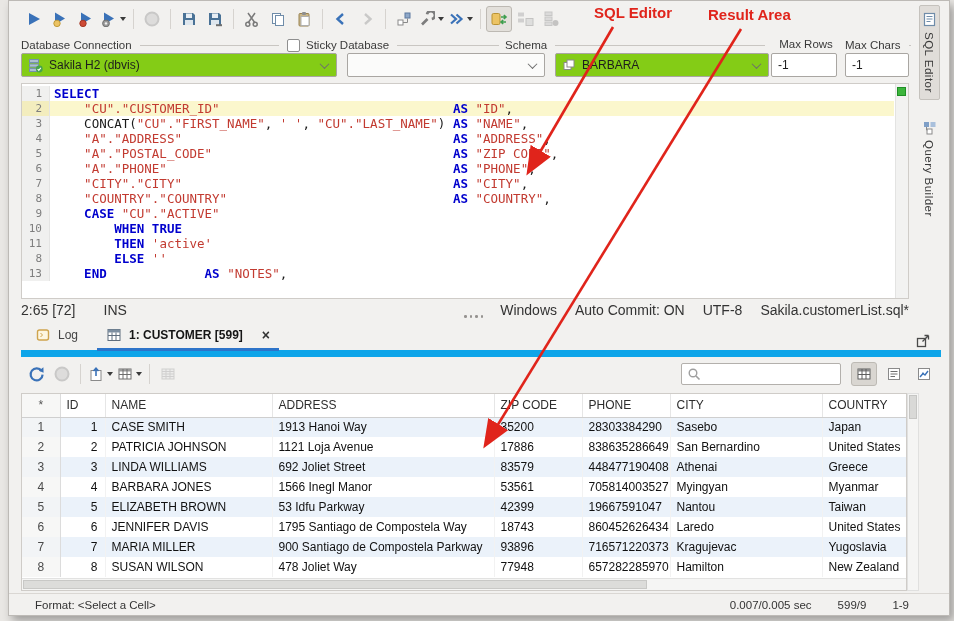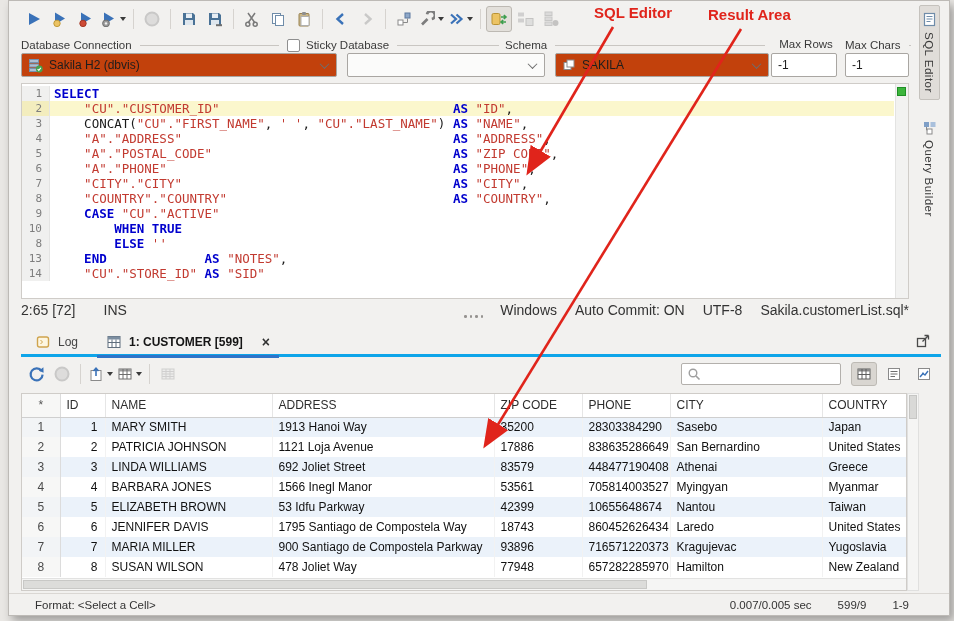--- a/index.html
+++ b/index.html
@@ -23,21 +23,21 @@
   .main-toolbar { position: absolute; left: 12px; top: 3px; height: 30px; display: flex; align-items: center; }
   .tb { height: 26px; min-width: 26px; padding: 0 2px; display: flex; align-items: center; justify-content: center; border-radius: 3px; }
   .tb.pressed { background: #e3e0db; border: 1px solid #bdb9b3; }
   .tb.disabled { opacity: .55; }
   .crt { width: 0; height: 0; border-left: 3.5px solid transparent; border-right: 3.5px solid transparent; border-top: 4px solid #3a3a3a; margin-left: 3px; }
   .tsep { width: 1px; height: 20px; background: #d6d3cf; margin: 0 5px; }
   
   .fieldlabel { position: absolute; top: 37px; height: 14px; display: flex; align-items: center; font-size: 11.5px; color: #3a3a3a; white-space: nowrap; }
   .fieldlabel .rule { flex: 1; height: 1px; background: #c9c6c2; margin-left: 8px; }
   .cb { width: 13px; height: 13px; background: #fff; border: 1px solid #8f8f8f; border-radius: 2px; margin-right: 6px; flex: none; }
-  .combo { position: absolute; top: 52px; height: 24px; background: #c2410c; border: 1px solid #a9a6a2; border-radius: 2px; display: flex; align-items: center; padding: 0 8px 0 6px; gap: 6px; font-size: 12px; color: #1d1d1d; }
+  .combo { position: absolute; top: 52px; height: 24px; background: #84cc16; border: 1px solid #a9a6a2; border-radius: 2px; display: flex; align-items: center; padding: 0 8px 0 6px; gap: 6px; font-size: 12px; color: #1d1d1d; }
   .combo .chv { width: 7px; height: 7px; border-right: 1.6px solid #6e6e6e; border-bottom: 1.6px solid #6e6e6e; transform: rotate(45deg) translate(-1px,-1px); margin-left: auto; flex: none; }
   .combo.disabled { background: #fbfbfa; }
   .numfield { position: absolute; top: 52px; height: 24px; background: #fff; border: 1px solid #a9a6a2; border-radius: 2px; font-size: 12px; padding: 0 6px; font-family: "Liberation Sans", sans-serif; color: #1d1d1d; }
   
   .editor { position: absolute; left: 12px; top: 82px; width: 888px; height: 216px; background: #fff; border: 1px solid #cfccc8; overflow: hidden; }
   .code-lines { position: absolute; left: 0; top: 2px; right: 14px; font-family: "DejaVu Sans Mono", monospace; font-size: 12.5px; }
   .cl { display: flex; height: 15px; line-height: 15px; }
   .cl .ln { width: 28px; flex: none; text-align: right; padding-right: 7px; background: #f0f0ef; color: #7e7e7e; font-size: 11px; border-right: 1px solid #e4e4e3; }
   .cl .ct { white-space: pre; padding-left: 4px; color: #1a1a1a; }
   .cl.cur .ct-wrap, .cl.cur { background: #fbf7cd; }
@@ -47,21 +47,21 @@
   .tk-p { color: #1a1a1a; }
   .estripe { position: absolute; right: 0; top: 0; bottom: 0; width: 13px; background: #f2f2f1; border-left: 1px solid #e3e3e2; }
   .gsq { position: absolute; right: 2px; top: 3px; width: 9px; height: 9px; background: #3cb53c; border: 1px solid #1f8f26; }
   
   .edstatus { position: absolute; left: 12px; right: 40px; top: 300px; height: 18px; display: flex; align-items: center; font-size: 14px; color: #333; }
   .edstatus .mode { margin-left: 28px; }
   .edstatus .right { margin-left: auto; display: flex; gap: 18px; }
   .splitdots { position: absolute; left: 455px; top: 314px; width: 26px; height: 4px; }
   .splitdots i { display: inline-block; width: 2.5px; height: 2.5px; border-radius: 50%; background: #969390; margin-right: 3px; vertical-align: top; }
   
-  .tabbar { position: absolute; left: 12px; right: 8px; top: 326px; height: 30px; border-bottom: 3px solid #0ea5e9; display: flex; align-items: flex-start; }
+  .tabbar { position: absolute; left: 12px; right: 8px; top: 326px; height: 30px; border-bottom: 7px solid #0ea5e9; display: flex; align-items: flex-end; }
   .tab { display: flex; align-items: center; gap: 7px; padding: 0 14px; height: 30px; position: relative; font-size: 12px; color: #444; }
   .tab.active { font-weight: bold; color: #151515; }
   .tab.active::after { content: ""; position: absolute; left: 5px; right: 5px; bottom: -1px; height: 3px; background: #2e74c9; }
   .tab .closex { margin-left: 12px; font-size: 14px; font-weight: bold; color: #333; line-height: 1; }
   .detach { position: absolute; right: 10px; top: 6px; }
   
   .rtoolbar { position: absolute; left: 14px; top: 358px; height: 30px; display: flex; align-items: center; }
   .search { position: absolute; left: 672px; top: 362px; width: 160px; height: 22px; border: 1px solid #b3b0ac; background: #fff; display: flex; align-items: center; padding: 0 5px; gap: 4px; border-radius: 2px; }
   .search input { border: none; outline: none; flex: 1; font-size: 12px; font-family: "Liberation Sans", sans-serif; min-width: 0; background: transparent; }
   .vtgl { position: absolute; top: 361px; width: 26px; height: 24px; display: flex; align-items: center; justify-content: center; border-radius: 3px; }
@@ -260,21 +260,21 @@
   </div>
   <div class="combo disabled" style="left:338px;width:198px;">
     <span></span>
     <span class="chv"></span>
   </div>
   <div class="combo" style="left:546px;width:214px;">
     <svg width="14" height="14">
         <rect x="2" y="4.5" width="7" height="7" fill="#fff" stroke="#8a8a8a"></rect>
         <rect x="5" y="2" width="7" height="7" fill="#fff" stroke="#8a8a8a"></rect>
       </svg>
-    <span>SAKILA</span>
+    <span>BARBARA</span>
     <span class="chv"></span>
   </div>
   <input class="numfield" style="left: 762px; width: 66px;" value="-1">
   <input class="numfield" style="left: 836px; width: 64px;" value="-1">
 
   <div class="editor">
     <div class="code-lines" id="code-lines">
         <div class="cl">
           <span class="ln">1</span>
           <span class="ct"><span class="tk-k">SELECT</span></span>
@@ -309,30 +309,30 @@
         </div>
         <div class="cl">
           <span class="ln">9</span>
           <span class="ct"><span class="tk-p">    </span><span class="tk-k">CASE</span><span class="tk-p"> </span><span class="tk-i">"CU"."ACTIVE"</span></span>
         </div>
         <div class="cl">
           <span class="ln">10</span>
           <span class="ct"><span class="tk-p">        </span><span class="tk-k">WHEN</span><span class="tk-p"> </span><span class="tk-k">TRUE</span></span>
         </div>
         <div class="cl">
+          <span class="ln">11</span>
+          <span class="ct"><span class="tk-p">        </span><span class="tk-k">THEN</span><span class="tk-p"> </span><span class="tk-i">'active'</span></span>
+        </div>
+        <div class="cl">
           <span class="ln">8</span>
           <span class="ct"><span class="tk-p">        </span><span class="tk-k">ELSE</span><span class="tk-p"> </span><span class="tk-i">''</span></span>
         </div>
         <div class="cl">
           <span class="ln">13</span>
           <span class="ct"><span class="tk-p">    </span><span class="tk-k">END</span><span class="tk-p">             </span><span class="tk-k">AS</span><span class="tk-p"> </span><span class="tk-i">"NOTES"</span><span class="tk-p">,</span></span>
-        </div>
-        <div class="cl">
-          <span class="ln">14</span>
-          <span class="ct"><span class="tk-p">    </span><span class="tk-i">"CU"."STORE_ID"</span><span class="tk-p"> </span><span class="tk-k">AS</span><span class="tk-p"> </span><span class="tk-i">"SID"</span></span>
         </div>
       </div>
     <div class="estripe">
         <span class="gsq"></span>
       </div>
   </div>
 
   <div class="edstatus">
     <span>2:65 [72]</span>
     <span class="mode">INS</span>
@@ -456,21 +456,21 @@
             <th>ZIP CODE</th>
             <th>PHONE</th>
             <th>CITY</th>
             <th>COUNTRY</th>
           </tr>
         </thead>
       <tbody id="grid-body">
           <tr class="alt">
             <td class="rn">1</td>
             <td class="num">1</td>
-            <td>MARY SMITH</td>
+            <td>CASE SMITH</td>
             <td>1913 Hanoi Way</td>
             <td>35200</td>
             <td>28303384290</td>
             <td>Sasebo</td>
             <td>Japan</td>
           </tr>
           <tr>
             <td class="rn">2</td>
             <td class="num">2</td>
             <td>PATRICIA JOHNSON</td>
@@ -499,21 +499,21 @@
             <td>705814003527</td>
             <td>Myingyan</td>
             <td>Myanmar</td>
           </tr>
           <tr class="alt">
             <td class="rn">5</td>
             <td class="num">5</td>
             <td>ELIZABETH BROWN</td>
             <td>53 Idfu Parkway</td>
             <td>42399</td>
-            <td>10655648674</td>
+            <td>19667591047</td>
             <td>Nantou</td>
             <td>Taiwan</td>
           </tr>
           <tr>
             <td class="rn">6</td>
             <td class="num">6</td>
             <td>JENNIFER DAVIS</td>
             <td>1795 Santiago de Compostela Way</td>
             <td>18743</td>
             <td>860452626434</td>

